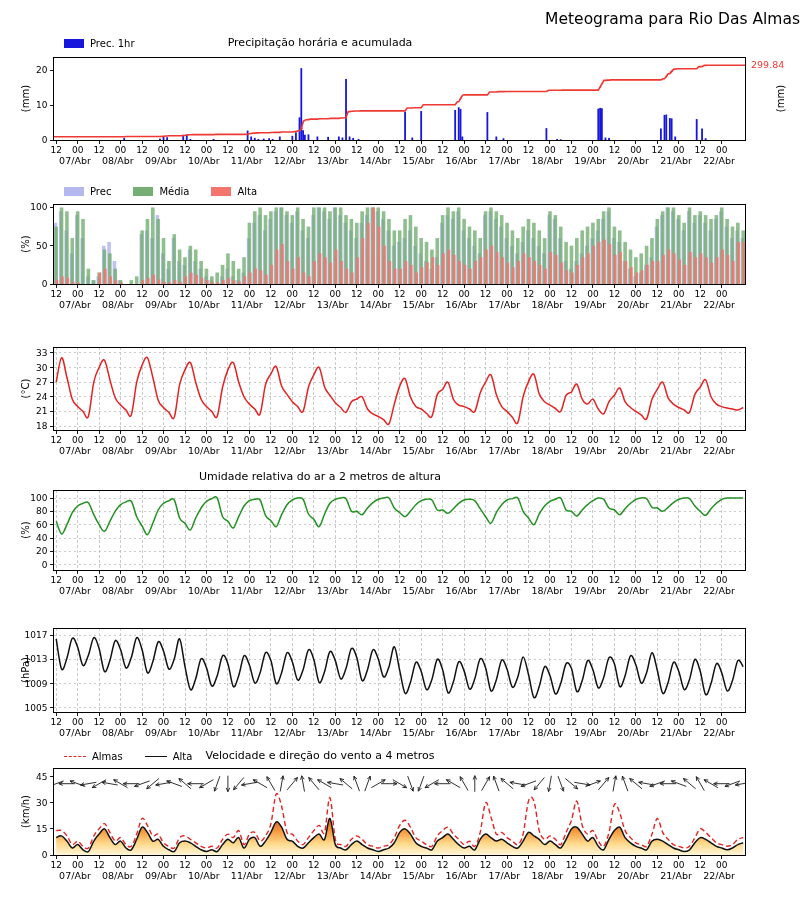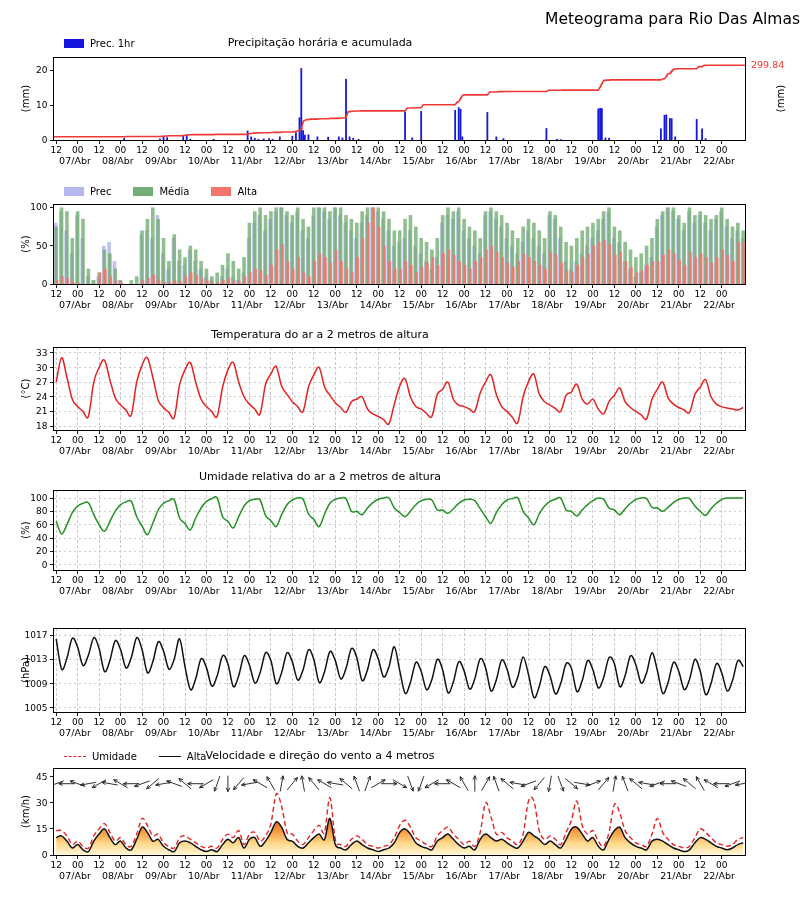--- a/index.html
+++ b/index.html
@@ -50,35 +50,32 @@
         <span class="sw" style="background-color: rgb(116, 174, 116);"></span>
         <span class="ll">Média</span>
       </span>
       <span class="litem">
         <span class="sw" style="background-color: rgb(244, 117, 110);"></span>
         <span class="ll">Alta</span>
       </span>
     </div>
   </div>
 
-  <div class="phead" style="top:328px">
-    <div class="ptitle">Temperatura do ar a 2 metros de altura</div>
-  </div>
 
   <div class="phead" style="top:470px">
     <div class="ptitle">Umidade relativa do ar a 2 metros de altura</div>
   </div>
 
 
   <div class="phead" style="top:749px">
     <div class="ptitle">Velocidade e direção do vento a 4 metros</div>
     <div class="legend" style="left:64px">
       <span class="litem">
         <span class="lsample dashed" style="border-top-color: rgb(227, 34, 34);"></span>
-        <span class="ll">Umidade</span>
+        <span class="ll">Almas</span>
       </span>
       <span class="litem">
         <span class="lsample" style="border-top-color: rgb(17, 17, 17);"></span>
         <span class="ll">Alta</span>
       </span>
     </div>
   </div>
 
   <svg id="chart" width="800" height="900">
       <defs>

